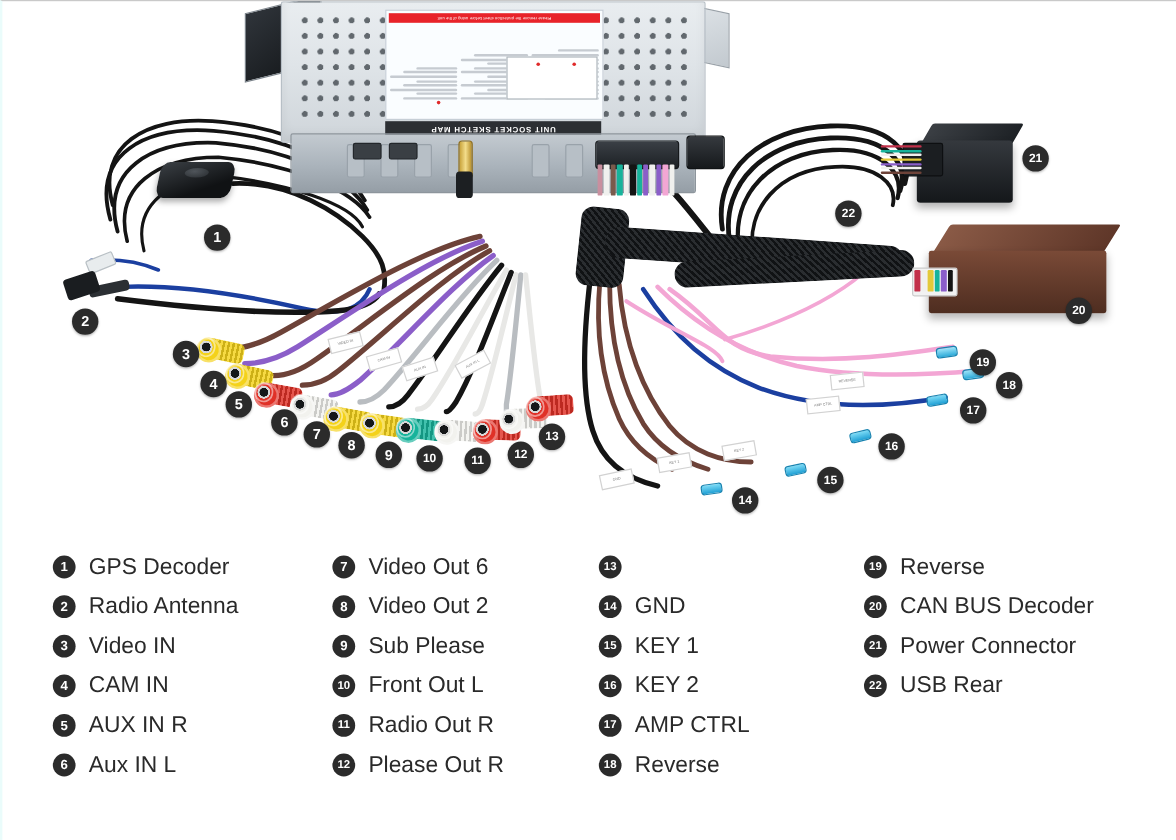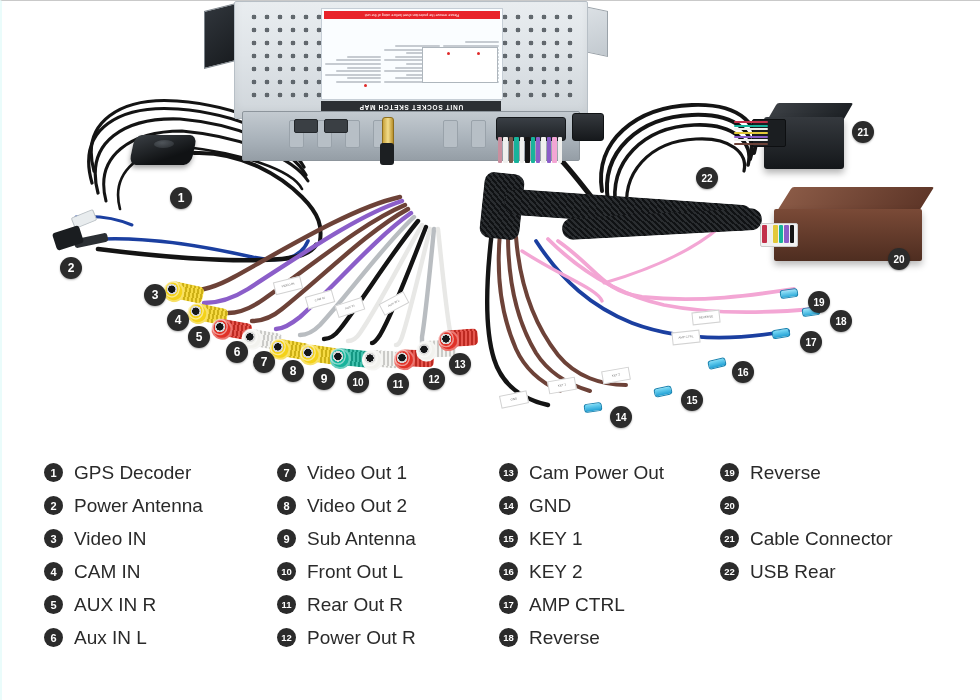--- a/index.html
+++ b/index.html
@@ -486,21 +486,21 @@
 
   <div id="legend">
 
     <div class="lg-col" style="left:42px;">
       <div class="lg-row">
         <div class="lg-badge">1</div>
         <div class="lg-text">GPS Decoder</div>
       </div>
       <div class="lg-row">
         <div class="lg-badge">2</div>
-        <div class="lg-text">Power Antenna</div>
+        <div class="lg-text">Radio Antenna</div>
       </div>
       <div class="lg-row">
         <div class="lg-badge">3</div>
         <div class="lg-text">Video IN</div>
       </div>
       <div class="lg-row">
         <div class="lg-badge">4</div>
         <div class="lg-text">CAM IN</div>
       </div>
       <div class="lg-row">
@@ -509,48 +509,47 @@
       </div>
       <div class="lg-row">
         <div class="lg-badge">6</div>
         <div class="lg-text">Aux IN L</div>
       </div>
     </div>
 
     <div class="lg-col" style="left:275px;">
       <div class="lg-row">
         <div class="lg-badge">7</div>
-        <div class="lg-text">Video Out 1</div>
+        <div class="lg-text">Video Out 6</div>
       </div>
       <div class="lg-row">
         <div class="lg-badge">8</div>
         <div class="lg-text">Video Out 2</div>
       </div>
       <div class="lg-row">
         <div class="lg-badge">9</div>
-        <div class="lg-text">Sub Antenna</div>
+        <div class="lg-text">Sub Please</div>
       </div>
       <div class="lg-row">
         <div class="lg-badge two">10</div>
         <div class="lg-text">Front Out L</div>
       </div>
       <div class="lg-row">
         <div class="lg-badge two">11</div>
-        <div class="lg-text">Rear Out R</div>
+        <div class="lg-text">Radio Out R</div>
       </div>
       <div class="lg-row">
         <div class="lg-badge two">12</div>
-        <div class="lg-text">Power Out R</div>
+        <div class="lg-text">Please Out R</div>
       </div>
     </div>
 
     <div class="lg-col" style="left:497px;">
       <div class="lg-row">
         <div class="lg-badge two">13</div>
-        <div class="lg-text">Cam Power Out</div>
       </div>
       <div class="lg-row">
         <div class="lg-badge two">14</div>
         <div class="lg-text">GND</div>
       </div>
       <div class="lg-row">
         <div class="lg-badge two">15</div>
         <div class="lg-text">KEY 1</div>
       </div>
       <div class="lg-row">
@@ -567,24 +566,25 @@
       </div>
     </div>
 
     <div class="lg-col" style="left:718px;">
       <div class="lg-row">
         <div class="lg-badge two">19</div>
         <div class="lg-text">Reverse</div>
       </div>
       <div class="lg-row">
         <div class="lg-badge two">20</div>
+        <div class="lg-text">CAN BUS Decoder</div>
       </div>
       <div class="lg-row">
         <div class="lg-badge two">21</div>
-        <div class="lg-text">Cable Connector</div>
+        <div class="lg-text">Power Connector</div>
       </div>
       <div class="lg-row">
         <div class="lg-badge two">22</div>
         <div class="lg-text">USB Rear</div>
       </div>
     </div>
 
   </div>
 </div>
 

